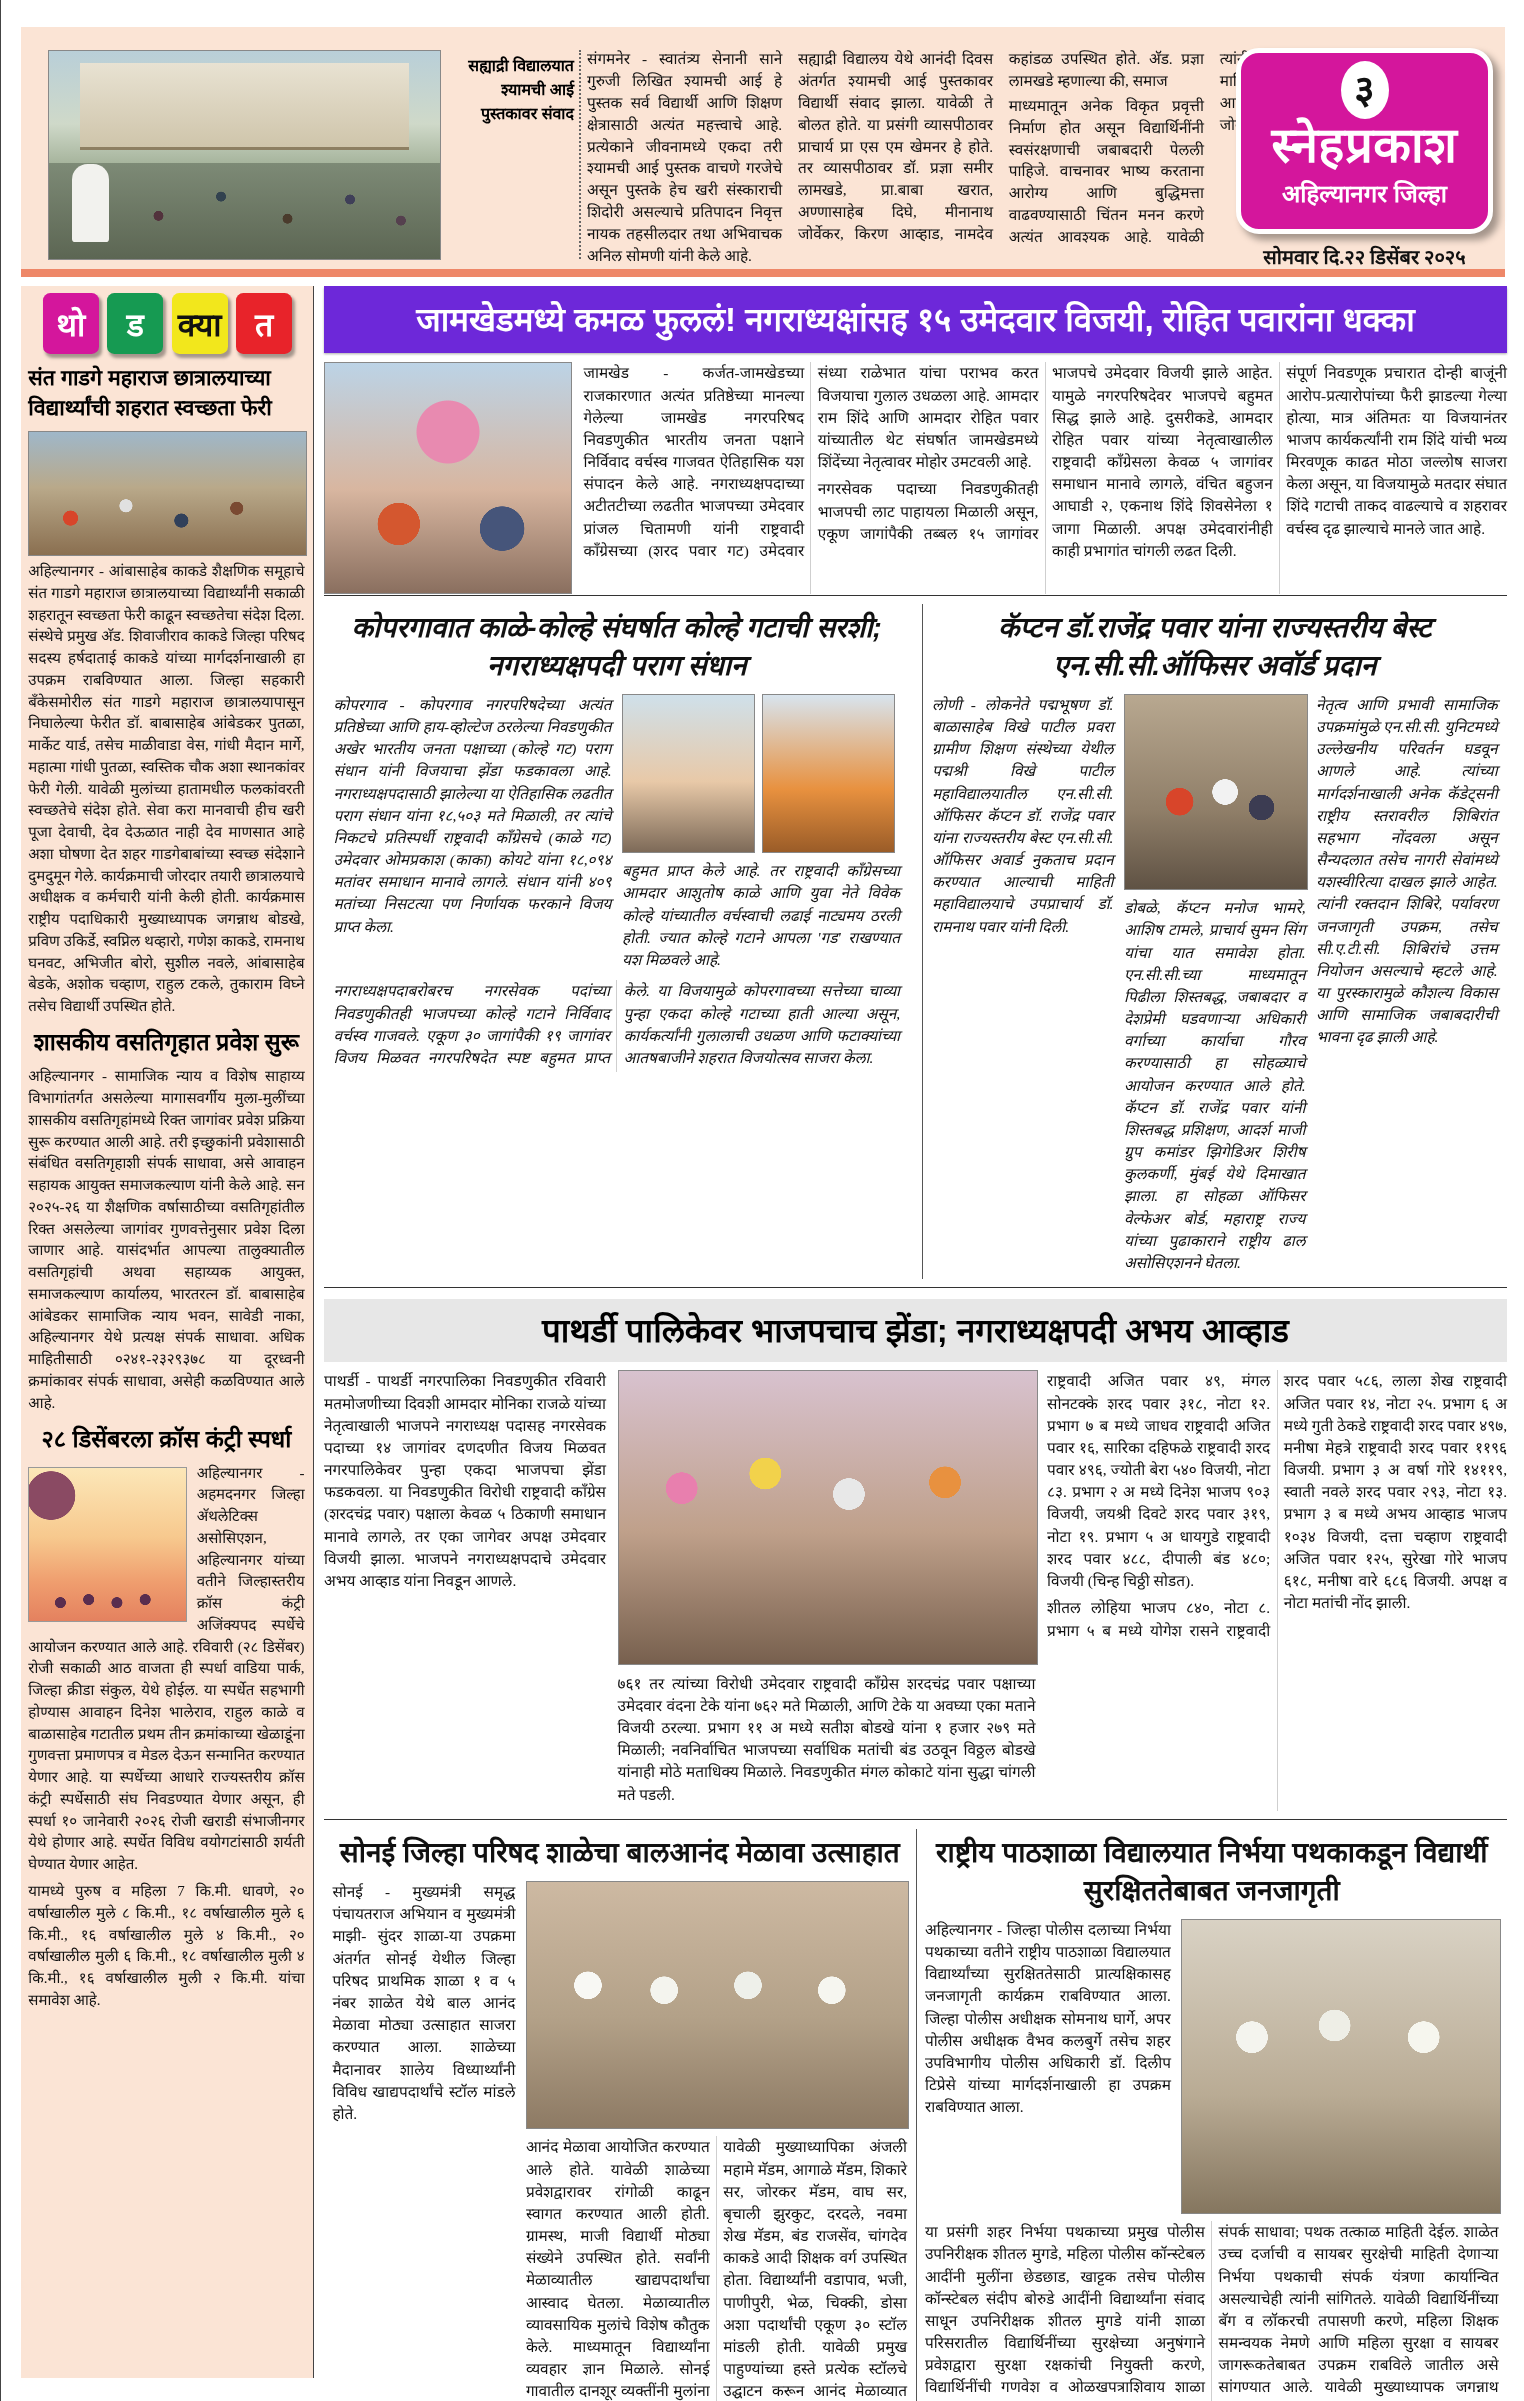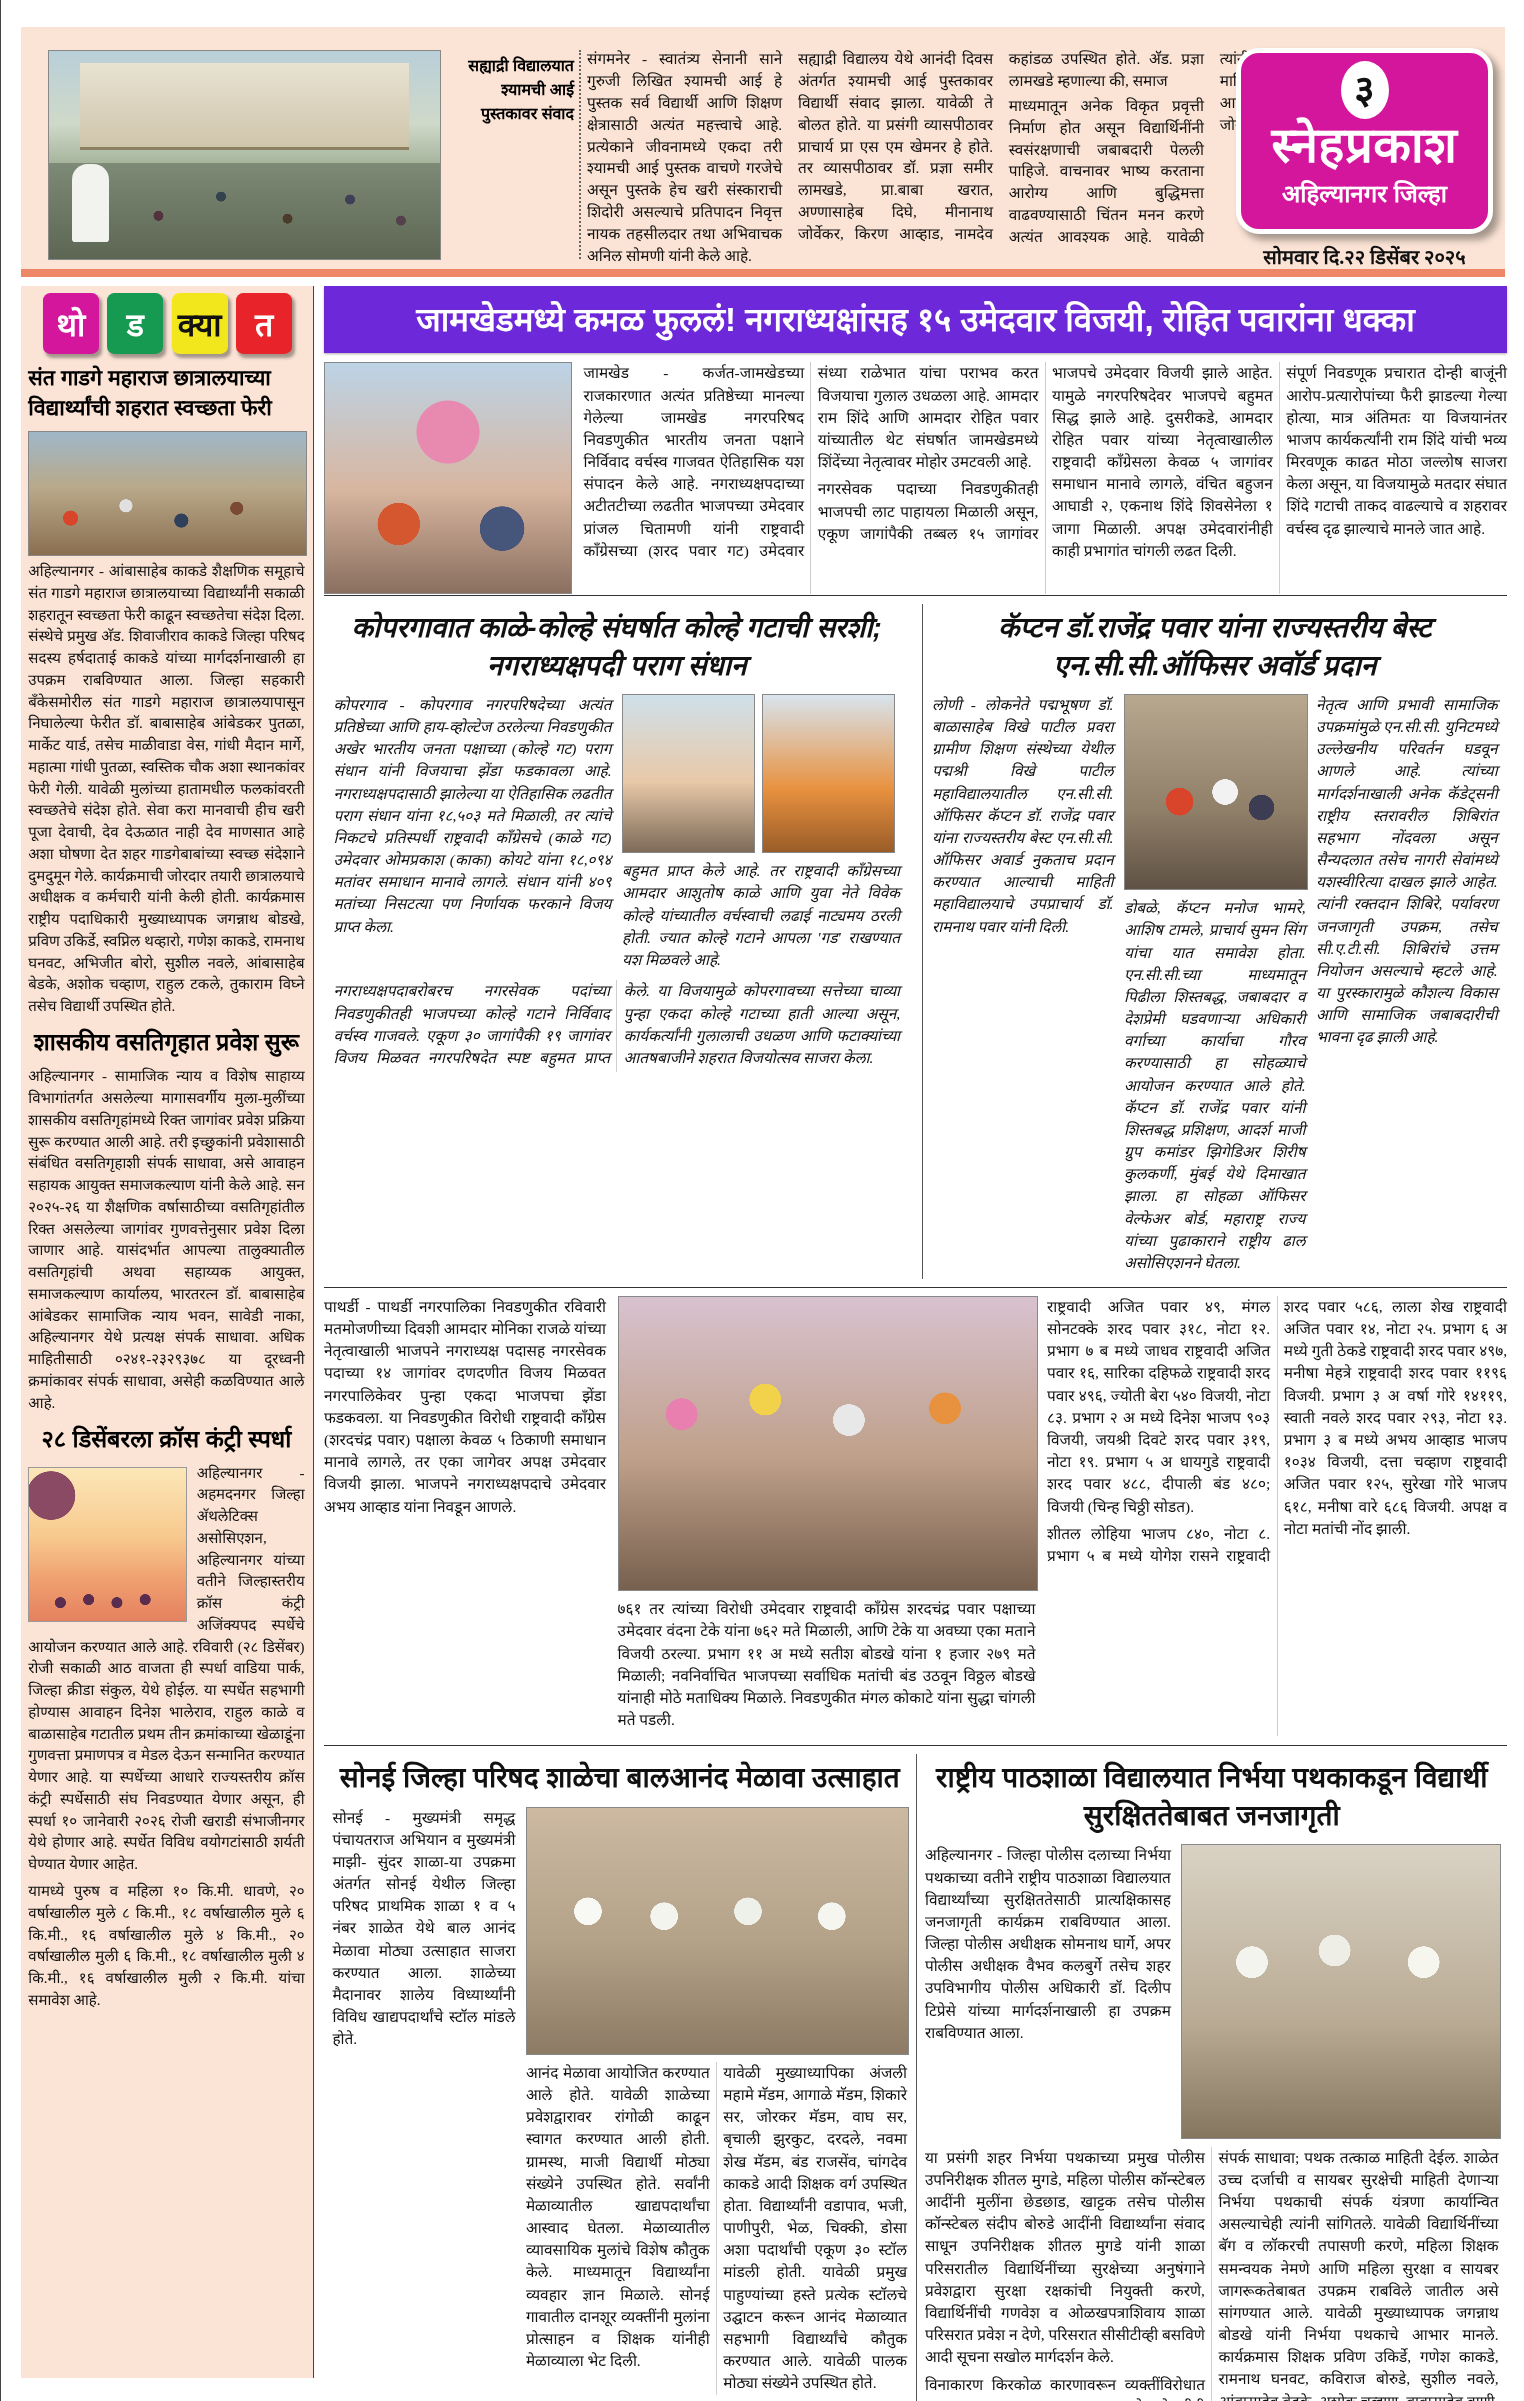--- a/index.html
+++ b/index.html
@@ -204,21 +204,21 @@
   <div class="sb-photo"></div>
   <p>अहिल्यानगर - आंबासाहेब काकडे शैक्षणिक समूहाचे संत गाडगे महाराज छात्रालयाच्या विद्यार्थ्यांनी सकाळी शहरातून स्वच्छता फेरी काढून स्वच्छतेचा संदेश दिला. संस्थेचे प्रमुख अ‍ॅड. शिवाजीराव काकडे जिल्हा परिषद सदस्य हर्षदाताई काकडे यांच्या मार्गदर्शनाखाली हा उपक्रम राबविण्यात आला. जिल्हा सहकारी बँकेसमोरील संत गाडगे महाराज छात्रालयापासून निघालेल्या फेरीत डॉ. बाबासाहेब आंबेडकर पुतळा, मार्केट यार्ड, तसेच माळीवाडा वेस, गांधी मैदान मार्गे, महात्मा गांधी पुतळा, स्वस्तिक चौक अशा स्थानकांवर फेरी गेली. यावेळी मुलांच्या हातामधील फलकांवरती स्वच्छतेचे संदेश होते. सेवा करा मानवाची हीच खरी पूजा देवाची, देव देऊळात नाही देव माणसात आहे अशा घोषणा देत शहर गाडगेबाबांच्या स्वच्छ संदेशाने दुमदुमून गेले. कार्यक्रमाची जोरदार तयारी छात्रालयाचे अधीक्षक व कर्मचारी यांनी केली होती. कार्यक्रमास राष्ट्रीय पदाधिकारी मुख्याध्यापक जगन्नाथ बोडखे, प्रविण उकिर्डे, स्वप्निल थव्हारो, गणेश काकडे, रामनाथ घनवट, अभिजीत बोरो, सुशील नवले, आंबासाहेब बेडके, अशोक चव्हाण, राहुल टकले, तुकाराम विघ्ने तसेच विद्यार्थी उपस्थित होते.</p>
 
   <div class="sb-head sans center">शासकीय वसतिगृहात प्रवेश सुरू</div>
   <p>अहिल्यानगर - सामाजिक न्याय व विशेष साहाय्य विभागांतर्गत असलेल्या मागासवर्गीय मुला-मुलींच्या शासकीय वसतिगृहांमध्ये रिक्त जागांवर प्रवेश प्रक्रिया सुरू करण्यात आली आहे. तरी इच्छुकांनी प्रवेशासाठी संबंधित वसतिगृहाशी संपर्क साधावा, असे आवाहन सहायक आयुक्त समाजकल्याण यांनी केले आहे. सन २०२५-२६ या शैक्षणिक वर्षासाठीच्या वसतिगृहांतील रिक्त असलेल्या जागांवर गुणवत्तेनुसार प्रवेश दिला जाणार आहे. यासंदर्भात आपल्या तालुक्यातील वसतिगृहांची अथवा सहाय्यक आयुक्त, समाजकल्याण कार्यालय, भारतरत्न डॉ. बाबासाहेब आंबेडकर सामाजिक न्याय भवन, सावेडी नाका, अहिल्यानगर येथे प्रत्यक्ष संपर्क साधावा. अधिक माहितीसाठी ०२४१-२३२९३७८ या दूरध्वनी क्रमांकावर संपर्क साधावा, असेही कळविण्यात आले आहे.</p>
 
   <div class="sb-head sans center">२८ डिसेंबरला क्रॉस कंट्री स्पर्धा</div>
   <div>
     <div class="runner-art"></div>
     <p>अहिल्यानगर - अहमदनगर जिल्हा अ‍ॅथलेटिक्स असोसिएशन, अहिल्यानगर यांच्या वतीने जिल्हास्तरीय क्रॉस कंट्री अजिंक्यपद स्पर्धेचे आयोजन करण्यात आले आहे. रविवारी (२८ डिसेंबर) रोजी सकाळी आठ वाजता ही स्पर्धा वाडिया पार्क, जिल्हा क्रीडा संकुल, येथे होईल. या स्पर्धेत सहभागी होण्यास आवाहन दिनेश भालेराव, राहुल काळे व बाळासाहेब गटातील प्रथम तीन क्रमांकाच्या खेळाडूंना गुणवत्ता प्रमाणपत्र व मेडल देऊन सन्मानित करण्यात येणार आहे. या स्पर्धेच्या आधारे राज्यस्तरीय क्रॉस कंट्री स्पर्धेसाठी संघ निवडण्यात येणार असून, ही स्पर्धा १० जानेवारी २०२६ रोजी खराडी संभाजीनगर येथे होणार आहे. स्पर्धेत विविध वयोगटांसाठी शर्यती घेण्यात येणार आहेत.</p>
-    <p>यामध्ये पुरुष व महिला १० कि.मी. धावणे, २० वर्षाखालील मुले ८ कि.मी., १८ वर्षाखालील मुले ६ कि.मी., १६ वर्षाखालील मुले ४ कि.मी., २० वर्षाखालील मुली ६ कि.मी., १८ वर्षाखालील मुली ४ कि.मी., १६ वर्षाखालील मुली २ कि.मी. यांचा समावेश आहे.</p>
+    <p>यामध्ये पुरुष व महिला 7 कि.मी. धावणे, २० वर्षाखालील मुले ८ कि.मी., १८ वर्षाखालील मुले ६ कि.मी., १६ वर्षाखालील मुले ४ कि.मी., २० वर्षाखालील मुली ६ कि.मी., १८ वर्षाखालील मुली ४ कि.मी., १६ वर्षाखालील मुली २ कि.मी. यांचा समावेश आहे.</p>
   </div>
 </div>
 
 <div id="main">
 
   <div id="banner-lead" class="banner sans" style="background: #6d28d9;">जामखेडमध्ये कमळ फुललं! नगराध्यक्षांसह १५ उमेदवार विजयी, रोहित पवारांना धक्का</div>
 
   <div id="jamkhed">
     <div id="photo-jamkhed"></div>
     <div class="cols bodytext art-columns">
@@ -262,20 +262,21 @@
             <p>डोबळे, कॅप्टन मनोज भामरे, आशिष टामले, प्राचार्य सुमन सिंग यांचा यात समावेश होता. एन.सी.सी.च्या माध्यमातून पिढीला शिस्तबद्ध, जबाबदार व देशप्रेमी घडवणाऱ्या अधिकारी वर्गाच्या कार्याचा गौरव करण्यासाठी हा सोहळ्याचे आयोजन करण्यात आले होते. कॅप्टन डॉ. राजेंद्र पवार यांनी शिस्तबद्ध प्रशिक्षण, आदर्श माजी ग्रुप कमांडर झिगेडिअर शिरीष कुलकर्णी, मुंबई येथे दिमाखात झाला. हा सोहळा ऑफिसर वेल्फेअर बोर्ड, महाराष्ट्र राज्य यांच्या पुढाकाराने राष्ट्रीय ढाल असोसिएशनने घेतला.</p>
           </div>
         </div>
         <div class="col bodytext art-columns">
           <p>नेतृत्व आणि प्रभावी सामाजिक उपक्रमांमुळे एन.सी.सी. युनिटमध्ये उल्लेखनीय परिवर्तन घडवून आणले आहे. त्यांच्या मार्गदर्शनाखाली अनेक कॅडेट्सनी राष्ट्रीय स्तरावरील शिबिरांत सहभाग नोंदवला असून सैन्यदलात तसेच नागरी सेवांमध्ये यशस्वीरित्या दाखल झाले आहेत. त्यांनी रक्तदान शिबिरे, पर्यावरण जनजागृती उपक्रम, तसेच सी.ए.टी.सी. शिबिरांचे उत्तम नियोजन असल्याचे म्हटले आहे. या पुरस्कारामुळे कौशल्य विकास आणि सामाजिक जबाबदारीची भावना दृढ झाली आहे.</p>
         </div>
       </div>
     </div>
   </div>
 
+  <div id="banner-pathardi" class="banner sans" style="background: rgb(231, 231, 231);">पाथर्डी पालिकेवर भाजपचाच झेंडा; नगराध्यक्षपदी अभय आव्हाड</div>
 
   <div id="pathardi-body">
     <div style="flex:0 0 282px;" class="bodytext art-columns">
       <p>पाथर्डी - पाथर्डी नगरपालिका निवडणुकीत रविवारी मतमोजणीच्या दिवशी आमदार मोनिका राजळे यांच्या नेतृत्वाखाली भाजपने नगराध्यक्ष पदासह नगरसेवक पदाच्या १४ जागांवर दणदणीत विजय मिळवत नगरपालिकेवर पुन्हा एकदा भाजपचा झेंडा फडकवला. या निवडणुकीत विरोधी राष्ट्रवादी काँग्रेस (शरदचंद्र पवार) पक्षाला केवळ ५ ठिकाणी समाधान मानावे लागले, तर एका जागेवर अपक्ष उमेदवार विजयी झाला. भाजपने नगराध्यक्षपदाचे उमेदवार अभय आव्हाड यांना निवडून आणले.</p>
     </div>
     <div style="flex:0 0 418px;">
       <div id="photo-pathardi"></div>
       <div class="bodytext art-columns" style="margin-top:7.3px;">
         <p>७६१ तर त्यांच्या विरोधी उमेदवार राष्ट्रवादी काँग्रेस शरदचंद्र पवार पक्षाच्या उमेदवार वंदना टेके यांना ७६२ मते मिळाली, आणि टेके या अवघ्या एका मताने विजयी ठरल्या. प्रभाग ११ अ मध्ये सतीश बोडखे यांना १ हजार २७९ मते मिळाली; नवनिर्वाचित भाजपच्या सर्वाधिक मतांची बंड उठवून विठ्ठल बोडखे यांनाही मोठे मताधिक्य मिळाले. निवडणुकीत मंगल कोकाटे यांना सुद्धा चांगली मते पडली.</p>
       </div>

